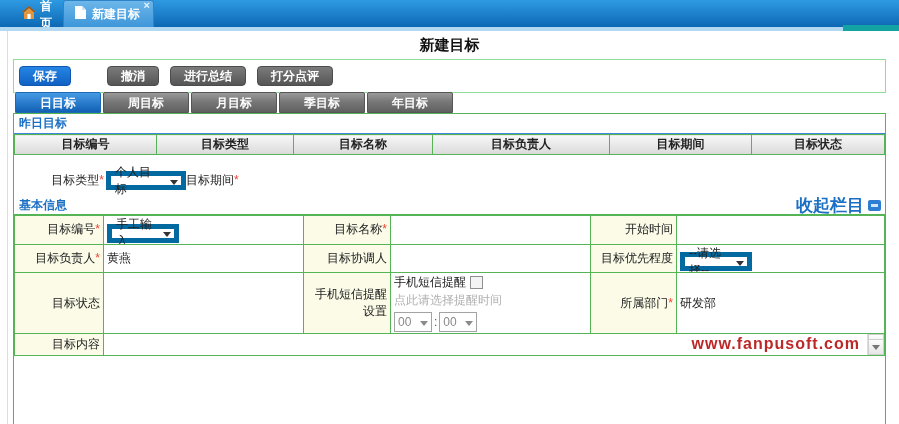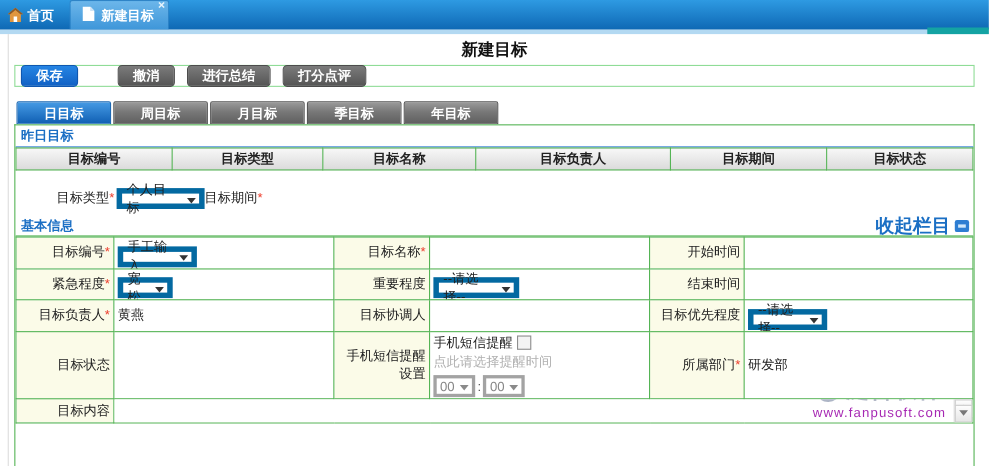--- a/index.html
+++ b/index.html
@@ -5,33 +5,33 @@
   * { box-sizing: border-box; margin: 0; padding: 0; }
   html,body { width:899px; height:424px; }
   body { font-family:"Liberation Sans","DejaVu Sans",sans-serif; background:#fff; overflow:hidden; position:relative; font-size:12px; color:#222; }
 
   
   .topbar { position:absolute; left:0; top:0; width:899px; height:27px;
             background:linear-gradient(#2e9ae2,#0e68b4); }
   .topstrip { position:absolute; left:0; top:27px; width:899px; height:4px; background:#b3d9f2; }
   .topstrip-teal { position:absolute; left:843px; top:25px; width:56px; height:6px; background:#14a3a3; }
   .wtab-home { position:absolute; left:0; top:2px; width:62px; height:25px; display:flex; align-items:center;
-               gap:4px; padding-left:7px; color:#fff; font-weight:bold; }
+               gap:4px; padding-left:22px; color:#fff; font-weight:bold;font-family:Liberation Mono, monospace; }
   .wtab-cur { position:absolute; left:63px; top:0; width:91px; height:27px;
               background:linear-gradient(#6cb6ea,#3e96d9); border:1px solid #2f84c7; border-bottom:none;
               border-radius:3px 3px 0 0; display:flex; align-items:center; gap:6px; padding-left:11px;
               color:#fff; font-weight:bold; }
   .wtab-close { position:absolute; right:3px; top:-1px; color:#e8f4fc; font-size:11px; line-height:11px; cursor:pointer; }
 
   .pane-line { position:absolute; left:7px; top:31px; width:1px; height:393px; background:#dcdcdc; }
 
   
   .page-title { position:absolute; left:0; top:36px; width:899px; text-align:center;
                 font-size:15px; font-weight:bold; color:#111; }
-  .toolbar { position:absolute; left:13px; top:59px; width:873px; height:20px;
+  .toolbar { position:absolute; left:13px; top:59px; width:873px; height:34px;
              border:1px solid #8fdc97; display:flex; align-items:center; padding-left:5px; background:#fff; }
   .btn { height:20px; padding:0 13px; border-radius:4px; color:#fff; font-weight:bold;
          display:inline-flex; align-items:center; cursor:pointer; border:1px solid #4c4c4c; }
   .btn-save { background:linear-gradient(#2585e4,#1161c4); border-color:#0f57b0; margin-right:36px; }
   .btn-gray { background:linear-gradient(#7b7b7b,#555); margin-right:11px; }
 
   
   .gtabs { position:absolute; left:15px; top:92px; display:flex; gap:2px; }
   .gtab { width:86px; height:21px; line-height:20px; text-align:center; color:#fff; font-weight:bold;
           background:linear-gradient(#9a9a9a,#787878 45%,#606060); border:1px solid #565656;
@@ -70,39 +70,39 @@
   table.ftable { width:100%; border-collapse:collapse; table-layout:fixed; font-size:12px; }
   table.ftable td { border:1px solid #55b455; height:22px; padding:1px 3px; vertical-align:middle; overflow:hidden; }
   table.ftable td.lbl { background:#fbfbe8; text-align:right; padding-right:3px; }
   td.row-sms { height:62px; }
   td.row-content { height:82px; position:relative; padding:0; }
   td.row-content-lbl { height:82px; }
 
   .sms-line1 { display:flex; align-items:center; gap:4px; }
   .chk { width:13px; height:13px; border:1px solid #8e8e8e; background:#f3f3f3; display:inline-block; cursor:pointer; }
   .sms-hint { color:#b0b0b0; margin:1px 0 3px 0; }
-  .time-dd { width:38px; height:20px; border:3px solid #a3a3a3; color:#888; display:inline-flex;
+  .time-dd { width:38px; height:20px; border:1px solid #a3a3a3; color:#888; display:inline-flex;
              align-items:center; padding:0 3px; background:#fff; cursor:pointer; }
   .time-sep { margin:0 2px; color:#555; }
 
   .content-edit { position:absolute; left:0; top:0; right:17px; bottom:0; background:#fff; cursor:text; }
   .vscroll { position:absolute; right:0; top:0; width:17px; height:100%; background:#f4f4f4;
              border-left:1px solid #dcdcdc; }
   .sb-btn { position:absolute; left:0; width:16px; height:16px; background:linear-gradient(#fdfdfd,#e6e6e6);
             border:1px solid #cfcfcf; display:flex; align-items:center; justify-content:center; cursor:pointer; }
   .sb-up { top:0; } .sb-down { bottom:0; }
   .tri-up-s { width:0; height:0; border-left:4px solid transparent; border-right:4px solid transparent;
               border-bottom:5px solid #777; }
   .tri-down-s { width:0; height:0; border-left:4px solid transparent; border-right:4px solid transparent;
                 border-top:5px solid #777; }
 
   .watermark { position:absolute; right:24px; bottom:2px; text-align:center; opacity:.95; pointer-events:none; }
   .wm-row { display:flex; align-items:center; gap:2px; }
   .wm-brand { font-size:21px; font-weight:bold; color:#98a0b4; letter-spacing:1px; }
-  .wm-site { font-size:12px; font-weight:normal; color:#a21caf; letter-spacing:1px; margin-top:-2px; }
+  .wm-site { font-size:16px; font-weight:bold; color:#b91c1c; letter-spacing:1px; margin-top:-2px; }
 </style>
 </head>
 <body>
 
 <div class="topbar">
   <div class="wtab-home">
     <span>
       <svg width="14" height="13" viewBox="0 0 14 13">
           <path d="M7 0 L14 6 L12 6 L12 13 L2 13 L2 6 L0 6 Z" fill="#e0963f"></path>
           <path d="M7 0 L14 6 L11.6 6 L7 2 L2.4 6 L0 6 Z" fill="#8a5a2b"></path>
@@ -202,38 +202,20 @@
           <span>手工输入</span>
           <span class="arr"><span class="tri-down"></span></span>
         </div>
       </td>
       <td class="lbl"><span>目标名称</span><span class="req">*</span></td>
       <td></td>
       <td class="lbl">开始时间</td>
       <td></td>
     </tr>
     <tr>
-      <td class="lbl"><span>紧急程度</span><span class="req">*</span></td>
-      <td>
-        <div class="dd" style="width:50px">
-          <span>宽松</span>
-          <span class="arr"><span class="tri-down"></span></span>
-        </div>
-      </td>
-      <td class="lbl">重要程度</td>
-      <td>
-        <div class="dd" style="width:78px">
-          <span>--请选择--</span>
-          <span class="arr"><span class="tri-down"></span></span>
-        </div>
-      </td>
-      <td class="lbl">结束时间</td>
-      <td></td>
-    </tr>
-    <tr>
       <td class="lbl"><span>目标负责人</span><span class="req">*</span></td>
       <td>黄燕</td>
       <td class="lbl">目标协调人</td>
       <td></td>
       <td class="lbl">目标优先程度</td>
       <td>
         <div class="dd" style="width:72px">
           <span>--请选择--</span>
           <span class="arr"><span class="tri-down"></span></span>
         </div>

